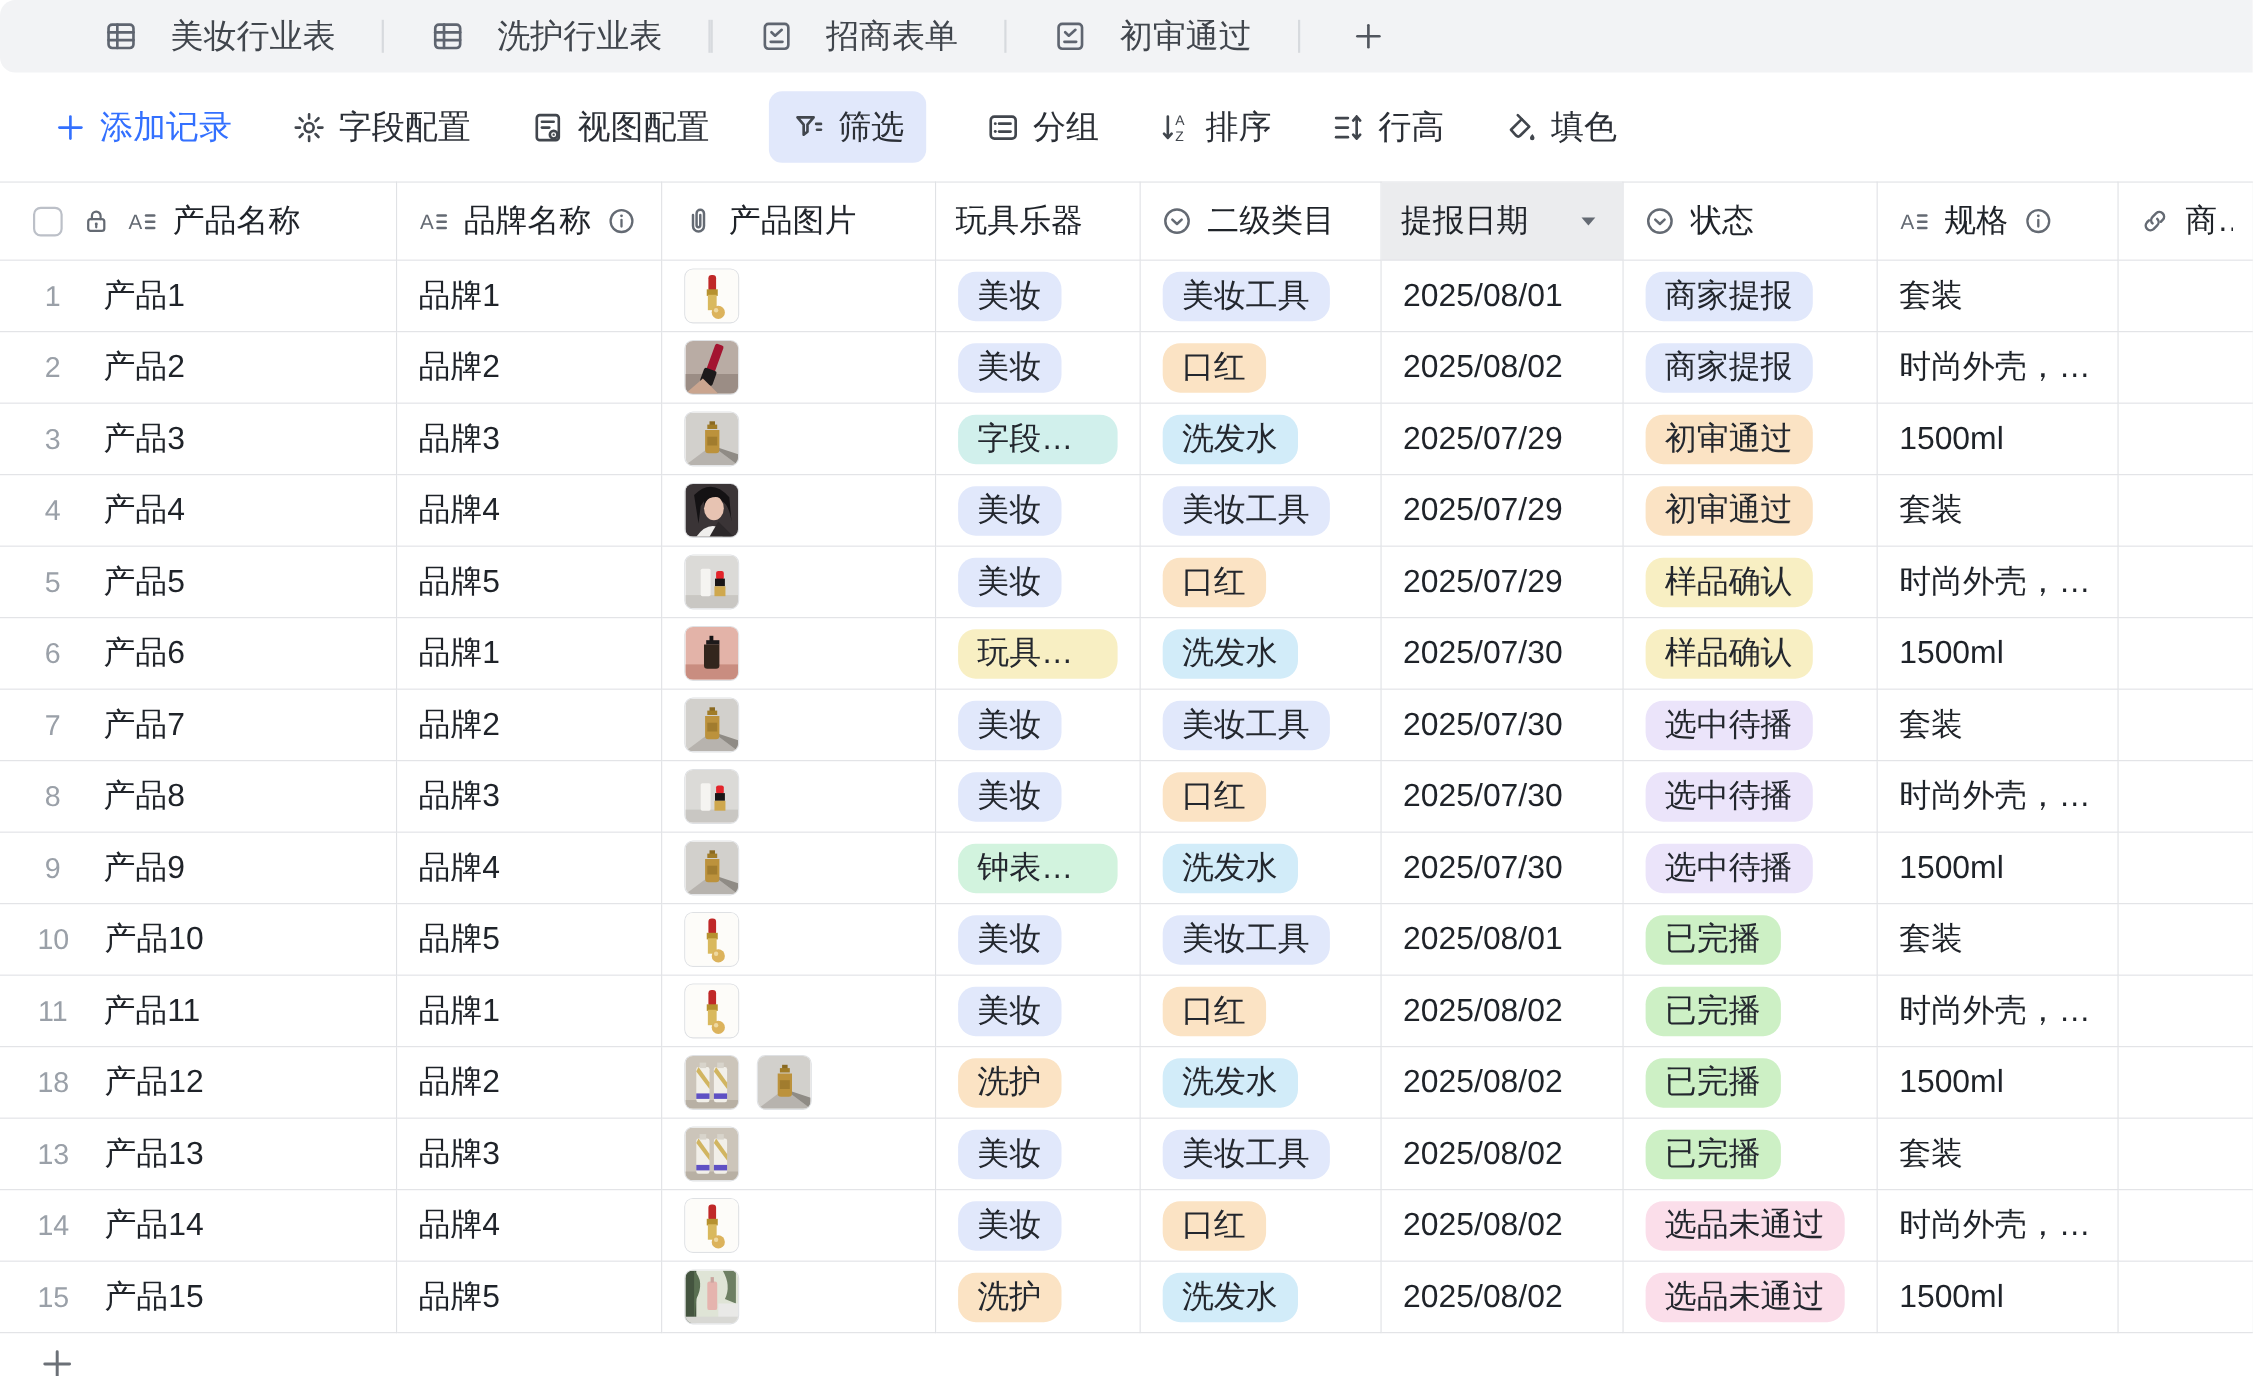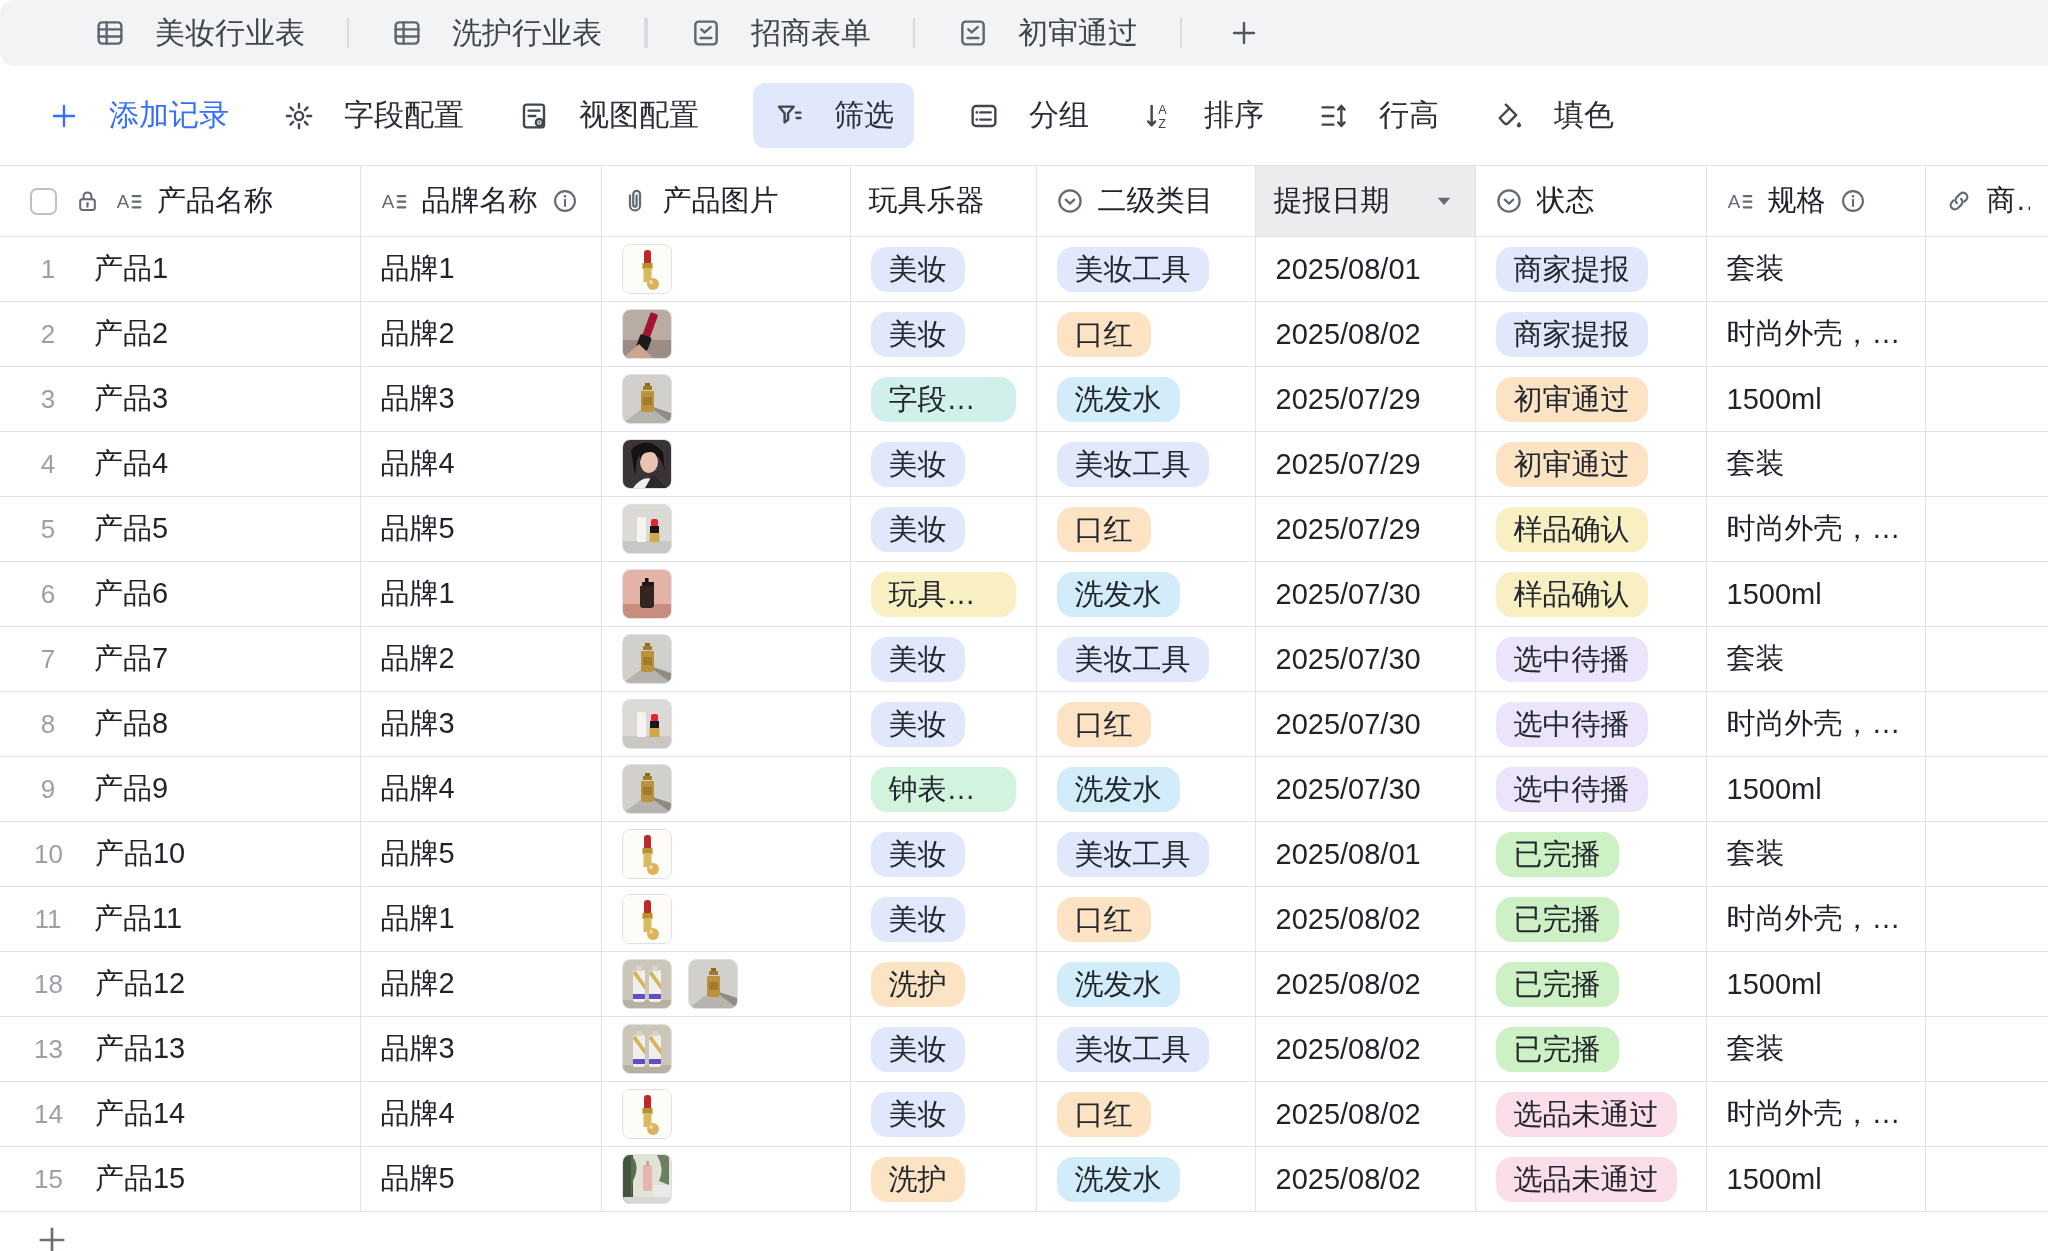--- a/index.html
+++ b/index.html
@@ -14,21 +14,21 @@
   .tabbar { height:66px; display:flex; align-items:stretch; background:#fff; }
   .active-tab { display:flex; align-items:center; gap:14px; padding:0 10px 0 48px; background:#fff; flex:0 0 auto; cursor:pointer; }
   .active-tab .tab-label { font-size:30px; color:#1f2329; font-weight:500; }
   .tab-tray { flex:1 1 auto; background:#f2f3f5; border-radius:14px 0 0 14px; display:flex; align-items:center; padding-left:52px; min-width:0; }
   .tab { display:flex; align-items:center; gap:29px; padding:0 42px; color:#41464d; cursor:pointer; white-space:nowrap; font-size:30px; }
   .tab-divider { width:2px; height:30px; background:#d7dade; flex:0 0 auto; }
   .add-tab { padding:0 46px; color:#51565e; cursor:pointer; display:flex; align-items:center; }
 
   
   .toolbar { height:99px; display:flex; align-items:center; padding-left:48px; gap:54px; background:#fff; }
-  .tool { display:flex; align-items:center; gap:29px; color:#2b2f36; cursor:pointer; white-space:nowrap; font-size:30px; }
+  .tool { display:flex; align-items:center; gap:11px; color:#2b2f36; cursor:pointer; white-space:nowrap; font-size:30px; }
   .tool.add-record { color:var(--accent,#3370ff); }
   .tool.active { border-radius:12px; padding:12px 20px; }
 
   .icn { display:inline-flex; align-items:center; justify-content:center; }
   .icn svg { display:block; }
 
   
   table { border-collapse:collapse; table-layout:fixed; width:2048px; background:#fff; }
   th, td { border-right:1px solid #e0e2e5; border-bottom:1px solid #e0e2e5; padding:0; vertical-align:middle; overflow:hidden; white-space:nowrap; }
   thead th { border-top:1px solid #e0e2e5; height:70px; font-weight:400; text-align:left; }

